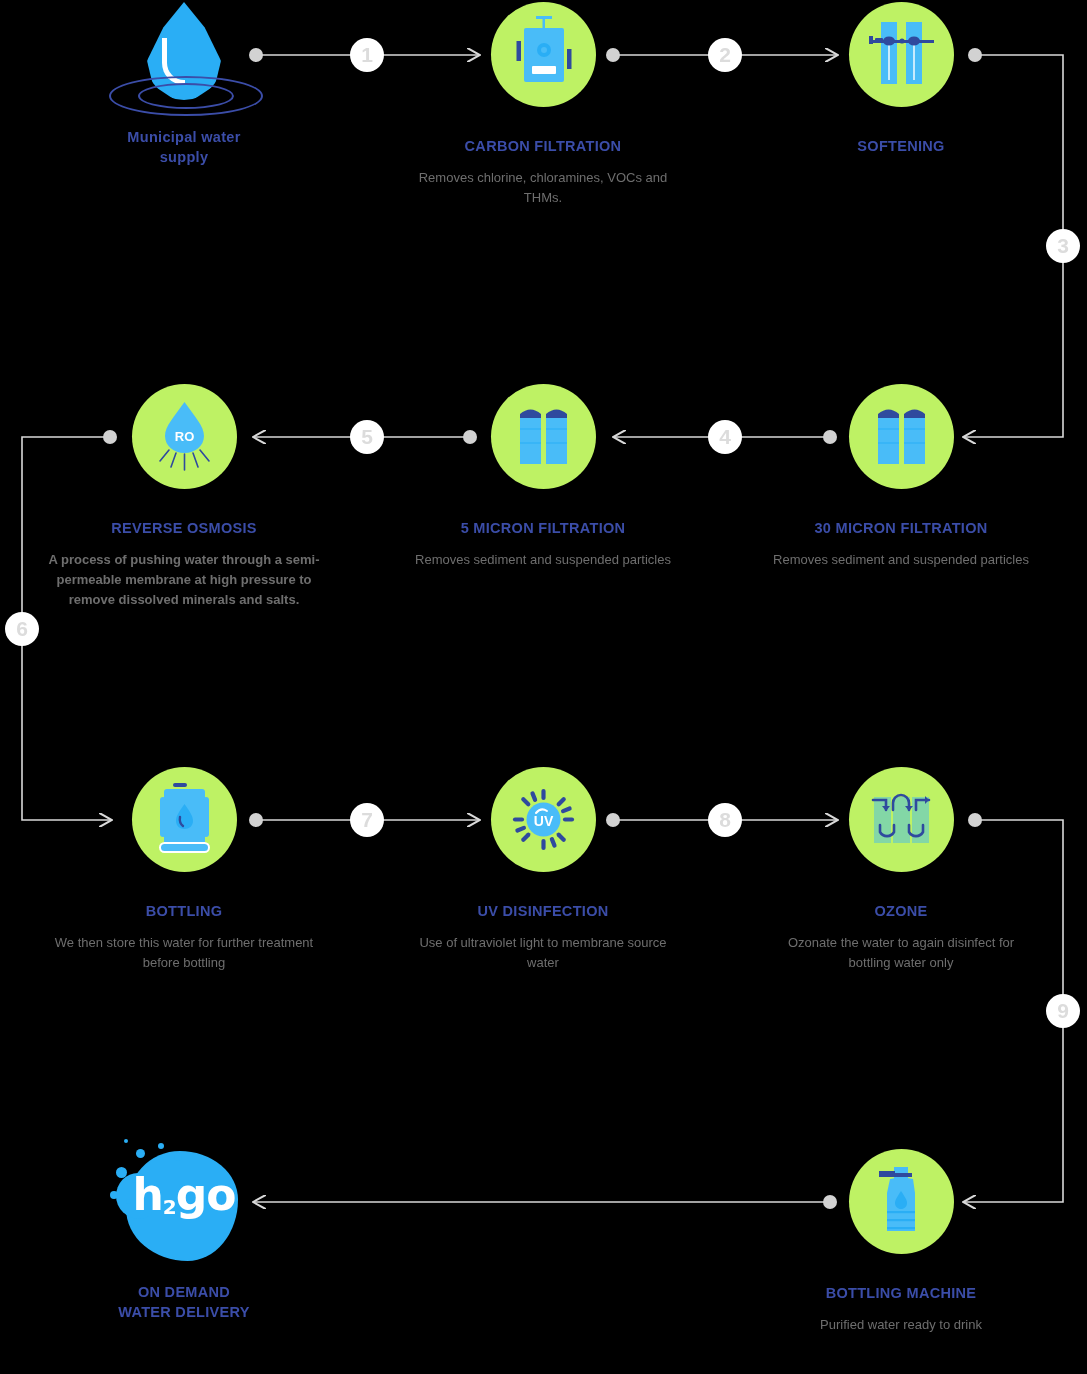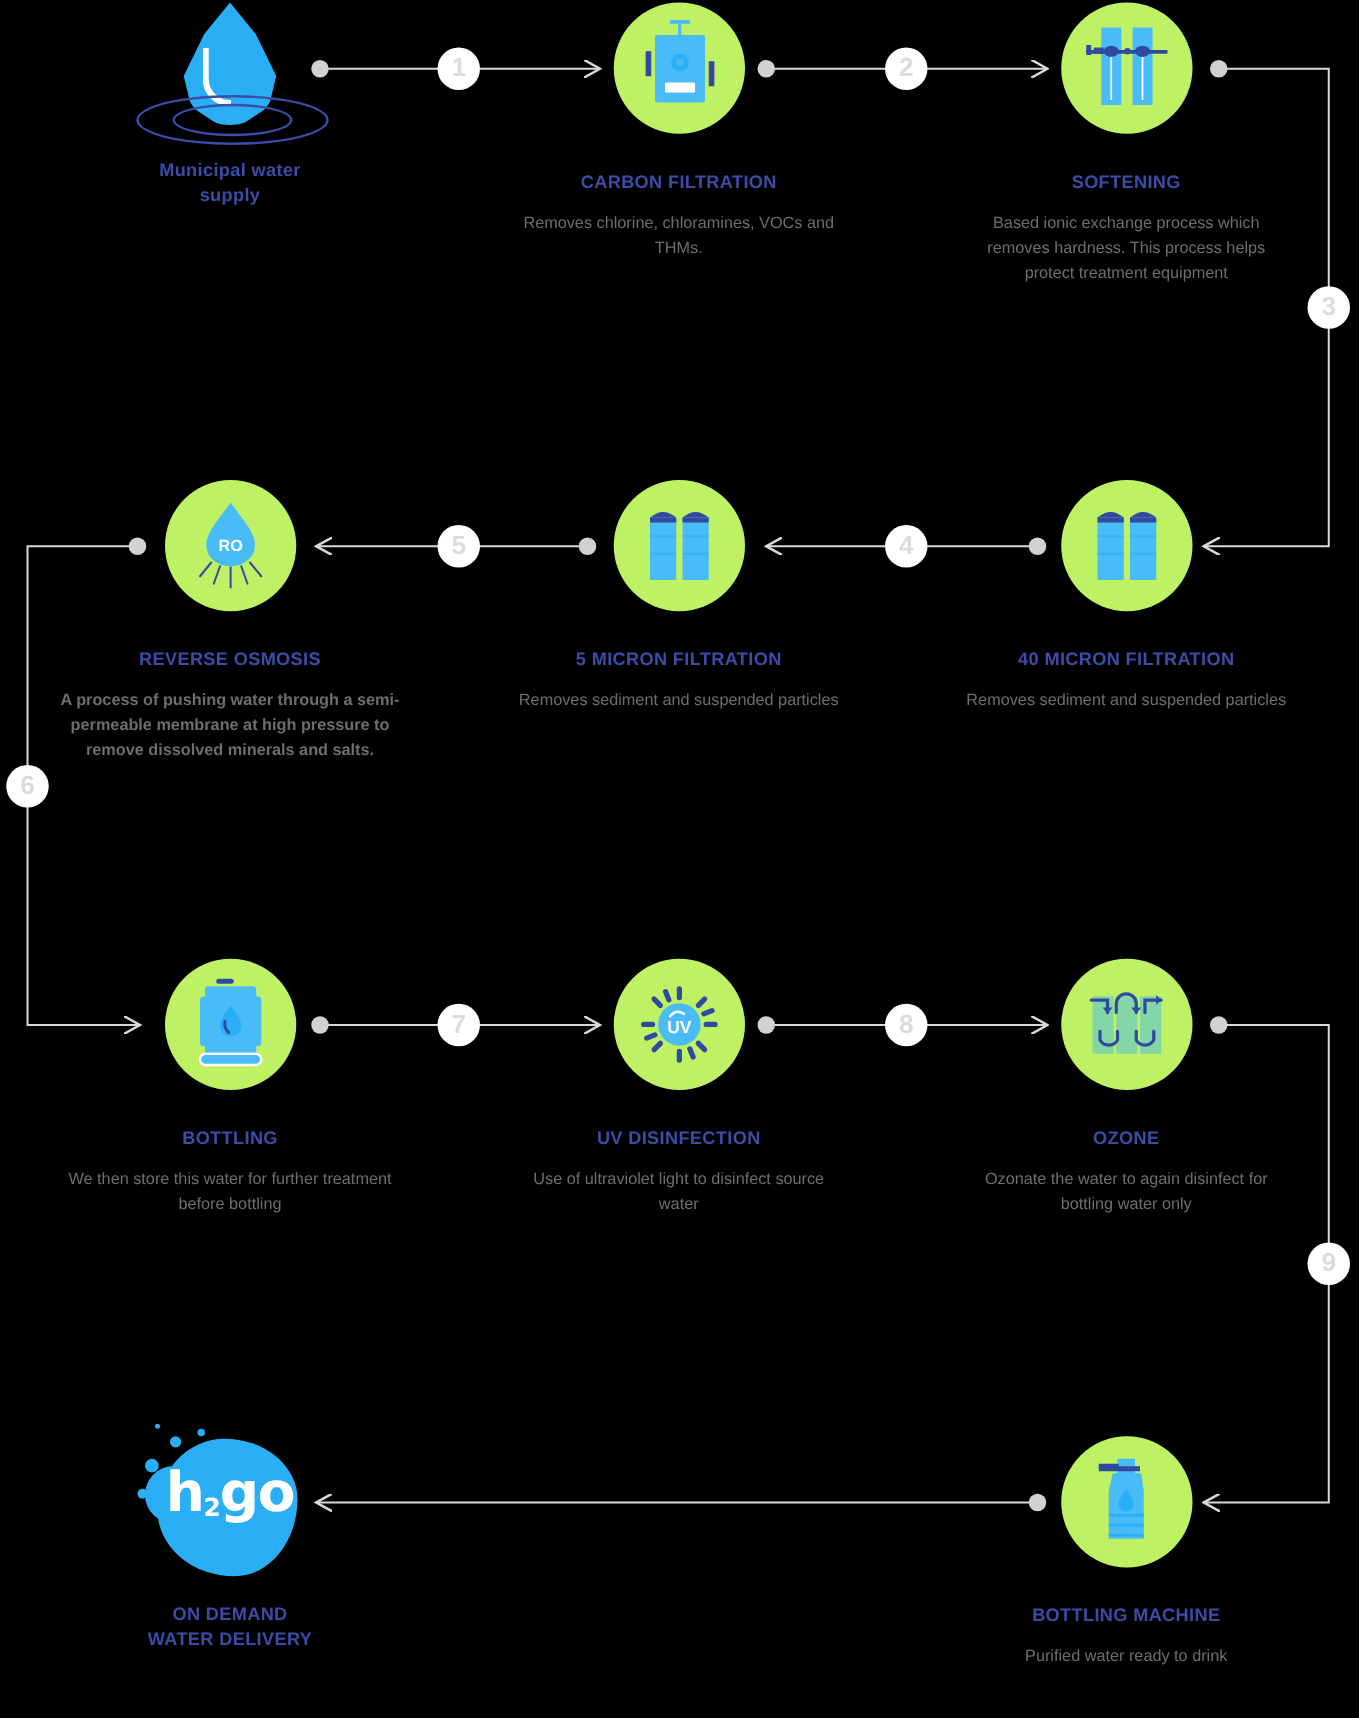--- a/index.html
+++ b/index.html
@@ -248,39 +248,38 @@
         <line x1="65" y1="42" x2="65" y2="78" stroke="#ffffff" stroke-width="1.4"></line>
         <rect x="20" y="38" width="65" height="3" fill="#2f4a9e"></rect>
         <ellipse cx="40" cy="39" rx="6" ry="4.5" fill="#2f4a9e"></ellipse>
         <ellipse cx="65" cy="39" rx="6" ry="4.5" fill="#2f4a9e"></ellipse>
         <circle cx="53" cy="39" r="2.6" fill="#2f4a9e"></circle>
         <rect x="20" y="34" width="4" height="8" fill="#2f4a9e"></rect>
         <rect x="26" y="36" width="8" height="5" rx="1" fill="#2f4a9e"></rect>
       </svg>
     </div>
     <div class="node-title">SOFTENING</div>
-    <div class="node-desc">Based ionic exchange process which removes hardness. This process helps protect treatment equipment</div>
   </div>
 
   <div class="node" style="left:751px; top:384px;">
     <div class="disc">
       <svg viewBox="0 0 105 105" width="105" height="105">
         <rect x="29" y="30" width="21" height="50" fill="#49bcf8"></rect>
         <rect x="55" y="30" width="21" height="50" fill="#49bcf8"></rect>
         <path d="M 29 30 q 10.5 -9 21 0 z" fill="#2f4a9e"></path>
         <path d="M 55 30 q 10.5 -9 21 0 z" fill="#2f4a9e"></path>
         <rect x="29" y="30" width="21" height="4" fill="#2f4a9e"></rect>
         <rect x="55" y="30" width="21" height="4" fill="#2f4a9e"></rect>
         <rect x="29" y="44" width="21" height="2" fill="#2aaef5" opacity="0.55"></rect>
         <rect x="55" y="44" width="21" height="2" fill="#2aaef5" opacity="0.55"></rect>
         <rect x="29" y="58" width="21" height="2" fill="#2aaef5" opacity="0.55"></rect>
         <rect x="55" y="58" width="21" height="2" fill="#2aaef5" opacity="0.55"></rect>
       </svg>
     </div>
-    <div class="node-title">40 MICRON FILTRATION</div>
+    <div class="node-title">30 MICRON FILTRATION</div>
     <div class="node-desc">Removes sediment and suspended particles</div>
   </div>
 
   <div class="node" style="left:393px; top:384px;">
     <div class="disc">
       <svg viewBox="0 0 105 105" width="105" height="105">
         <rect x="29" y="30" width="21" height="50" fill="#49bcf8"></rect>
         <rect x="55" y="30" width="21" height="50" fill="#49bcf8"></rect>
         <path d="M 29 30 q 10.5 -9 21 0 z" fill="#2f4a9e"></path>
         <path d="M 55 30 q 10.5 -9 21 0 z" fill="#2f4a9e"></path>
@@ -346,21 +345,21 @@
           <line x1="41.5" y1="26.4" x2="44.1" y2="32.9"></line>
           <line x1="60.9" y1="72.1" x2="63.5" y2="78.6"></line>
           <line x1="26.4" y1="63.5" x2="32.9" y2="60.9"></line>
           <line x1="72.1" y1="44.1" x2="78.6" y2="41.5"></line>
         </g>
         <path d="M 45 46 q 5 -6 11 -2" fill="none" stroke="#ffffff" stroke-width="2" stroke-linecap="round"></path>
         <text x="52.5" y="59" text-anchor="middle" fill="#ffffff" font-size="14" font-weight="bold" font-family="Liberation Sans, sans-serif">UV</text>
       </svg>
     </div>
     <div class="node-title">UV DISINFECTION</div>
-    <div class="node-desc">Use of ultraviolet light to disinfect source water</div>
+    <div class="node-desc">Use of ultraviolet light to membrane source water</div>
   </div>
 
   <div class="node" style="left:751px; top:767px;">
     <div class="disc">
       <svg viewBox="0 0 105 105" width="105" height="105">
         <rect x="25" y="30" width="17" height="46" fill="#3bb5f7" opacity="0.45"></rect>
         <rect x="44" y="30" width="17" height="46" fill="#3bb5f7" opacity="0.45"></rect>
         <rect x="63" y="30" width="17" height="46" fill="#3bb5f7" opacity="0.45"></rect>
         <g fill="none" stroke="#2f4a9e" stroke-width="2.6" stroke-linecap="round">
           <path d="M 24 33 L 37 33 L 37 43"></path>

